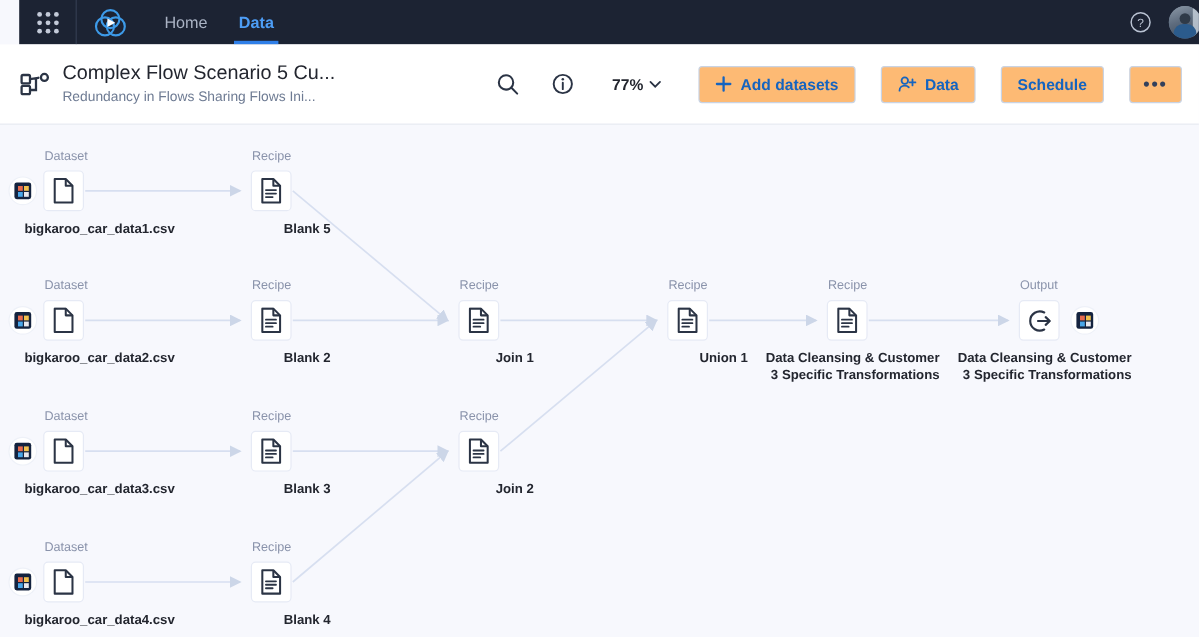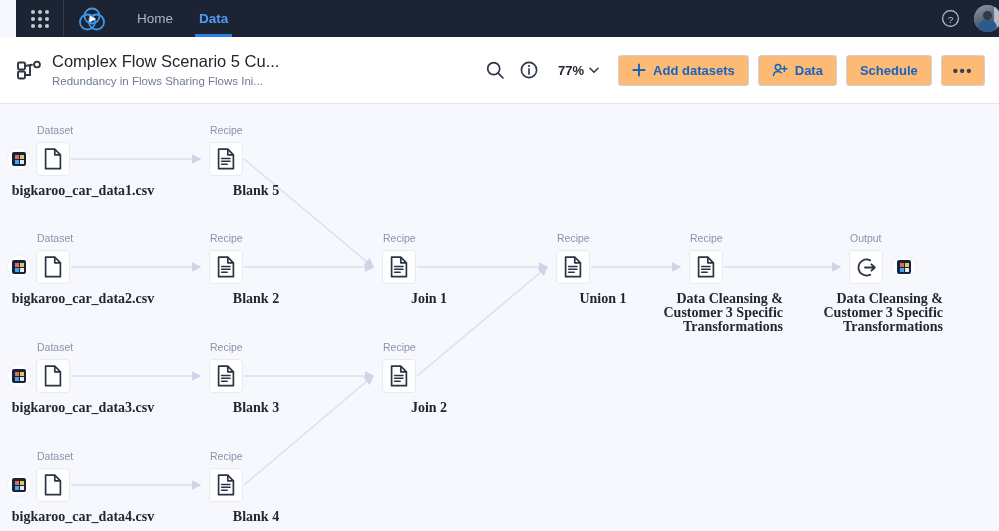--- a/index.html
+++ b/index.html
@@ -161,21 +161,21 @@
     font-size: 11.5px;
     color: #6e7b93;
     line-height: 16px;
     margin-top: 2px;
     white-space: nowrap;
   }
   .header-tools {
     margin-left: auto;
     display: flex;
     align-items: center;
-    gap: 0;
+    gap: 12px;
     padding-right: 14px;
   }
   .icon-btn {
     width: 34px; height: 34px;
     display: flex;
     align-items: center;
     justify-content: center;
     cursor: pointer;
     border-radius: 3px;
   }
@@ -254,27 +254,26 @@
     align-items: center;
     justify-content: center;
     cursor: pointer;
     box-sizing: border-box;
   }
   .node .label {
     position: absolute;
     left: -28px;
     top: 42px;
     width: 150px;
-    font-size: 14px;
+    font-size: 11px;
     font-weight: bold;
     color: #23262f;
     line-height: 14px;
     text-align: center;
     cursor: pointer;
-    font-family: Liberation Serif, serif;
   }
   .node.wide .label {
     left: -58px;
     width: 152px;
     text-align: right;
   }
   .source-badge {
     position: absolute;
     width: 22px; height: 22px;
     border-radius: 50%;

